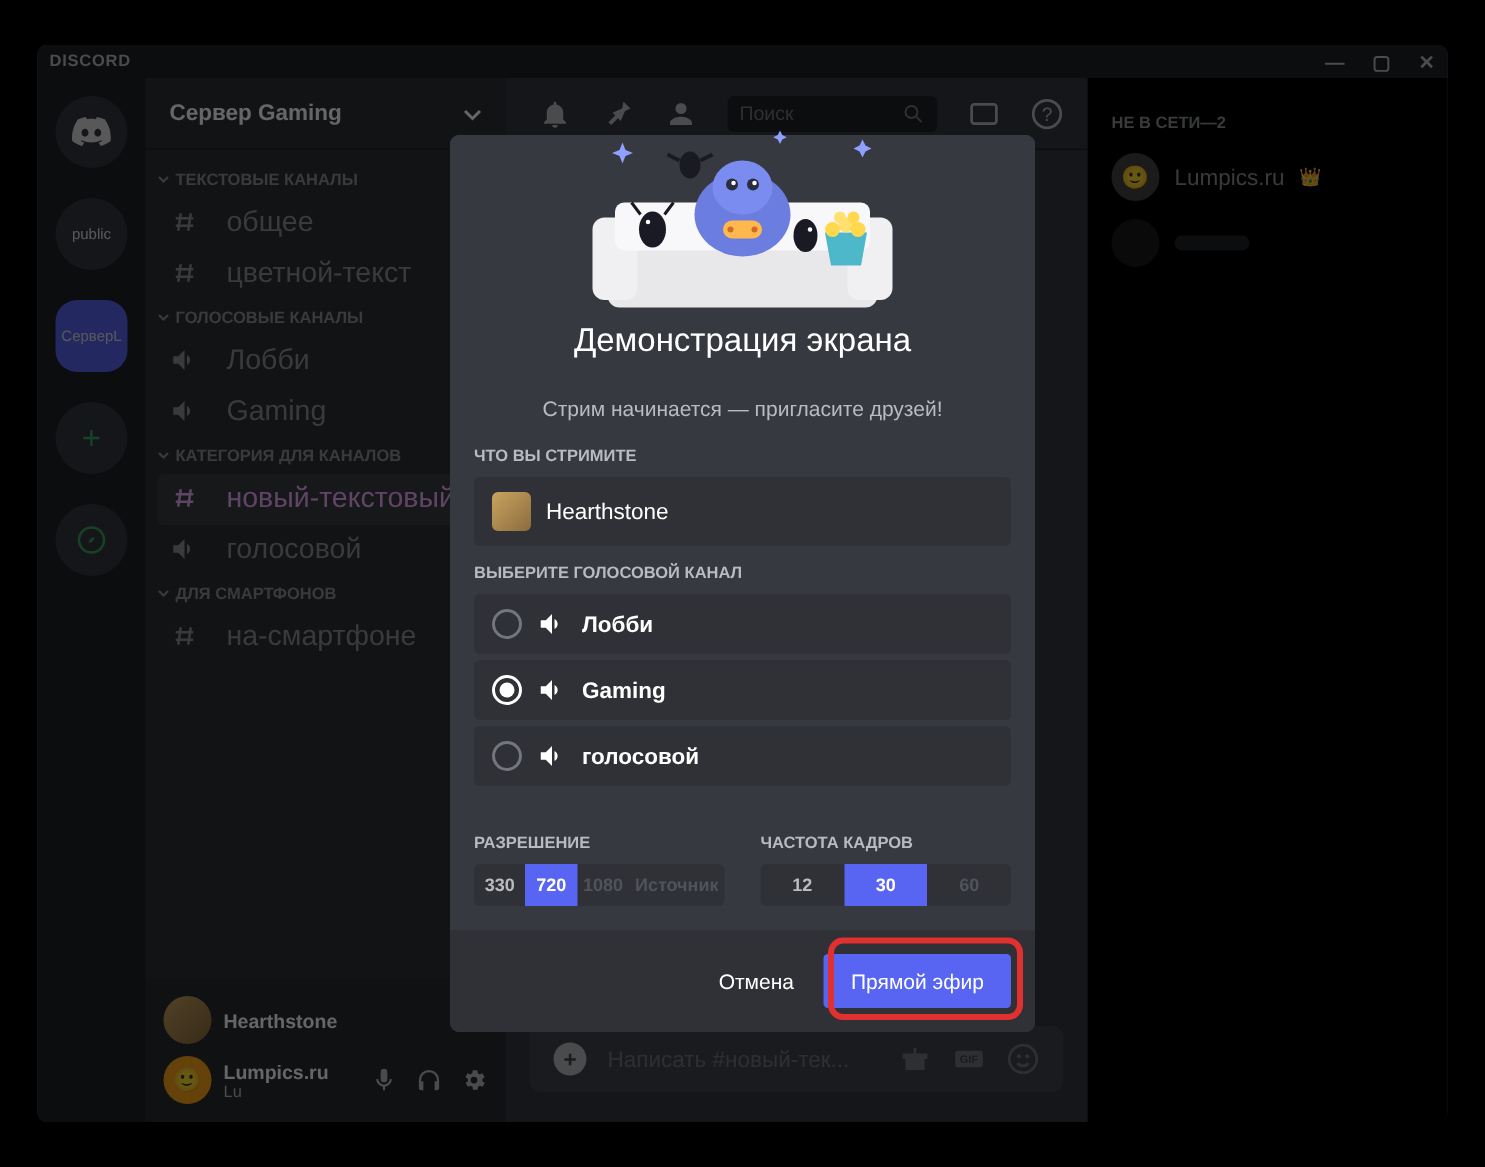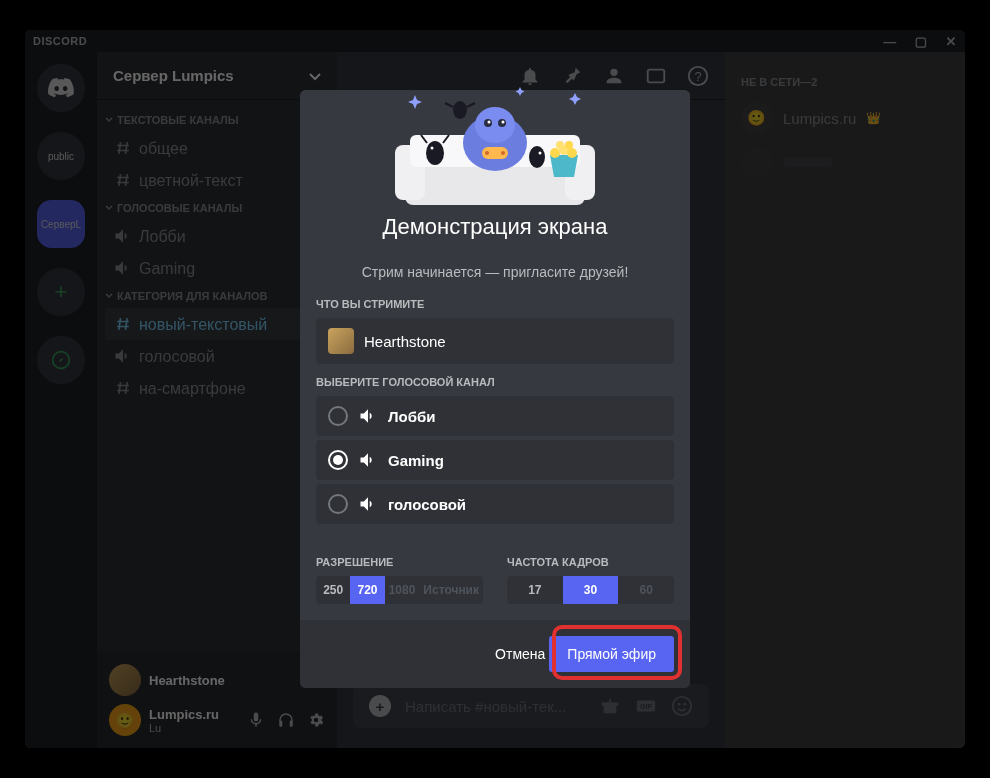--- a/index.html
+++ b/index.html
@@ -15,42 +15,42 @@
 .guild.active { border-radius: 30%; background: #5865f2; }
 .guild.home svg { width: 28px; height: 20px; }
 .guild.add { color: #3ba55d; font-size: 22px; }
 .guild.explore { color: #3ba55d; }
 .channels { width: 240px; background: #2f3136; display: flex; flex-direction: column; }
 .server-header { height: 48px; border-bottom: 1px solid #202225; display: flex; align-items: center; justify-content: space-between; padding: 0 16px; color: #fff; font-weight: 600; font-size: 15px; cursor: pointer; }
 .server-header svg { width: 12px; height: 12px; }
 .channel-list { flex: 1; overflow-y: auto; padding: 8px 0; }
 .category { display: flex; align-items: center; gap: 4px; padding: 6px 8px; color: #8e9297; font-size: 11px; font-weight: 600; text-transform: uppercase; cursor: pointer; }
 .category svg { width: 8px; height: 8px; }
-.channel { display: flex; align-items: flex-end; gap: 6px; padding: 6px 8px; margin: 0 8px; color: #8e9297; font-size: 16px; border-radius: 4px; cursor: pointer; }
-.channel.active { background: #393c43; color: #7dd3fc; }
+.channel { display: flex; align-items: flex-start; gap: 18px; padding: 6px 8px; margin: 0 8px; color: #8e9297; font-size: 19px; border-radius: 4px; cursor: pointer; }
+.channel.active { background: #393c43; color: #f0abfc; }
 .channel svg { width: 20px; height: 20px; flex-shrink: 0; }
 .user-panel { background: #292b2f; padding: 8px; }
 .user-row { display: flex; align-items: center; gap: 8px; padding: 4px; color: #b9bbbe; font-size: 13px; }
 .user-row .avatar { width: 32px; height: 32px; border-radius: 50%; background: #faa61a; display: flex; align-items: center; justify-content: center; font-size: 16px; }
 .user-row .info { flex: 1; min-width: 0; }
 .user-row .name { color: #fff; font-size: 13px; font-weight: 600; }
 .user-row .sub { color: #b9bbbe; font-size: 11px; }
 .user-icons { display: flex; gap: 12px; }
 .user-icons svg { width: 18px; height: 18px; cursor: pointer; }
 .content { flex: 1; background: #36393f; display: flex; flex-direction: column; position: relative; }
 .content-header { height: 48px; border-bottom: 1px solid #202225; display: flex; align-items: center; justify-content: flex-end; gap: 20px; padding: 0 16px; color: #b9bbbe; }
 .content-header svg { width: 22px; height: 22px; cursor: pointer; }
 .search-box { background: #202225; border-radius: 4px; padding: 4px 8px; display: flex; align-items: center; gap: 6px; color: #72767d; font-size: 13px; width: 140px; }
 .search-box svg { width: 16px; height: 16px; }
 .chat-area { flex: 1; position: relative; }
 .message-input { position: absolute; bottom: 20px; left: 16px; right: 16px; background: #40444b; border-radius: 8px; height: 44px; display: flex; align-items: center; padding: 0 16px; gap: 14px; color: #72767d; font-size: 15px; }
 .message-input .plus { width: 22px; height: 22px; background: #b9bbbe; border-radius: 50%; display: flex; align-items: center; justify-content: center; color: #40444b; font-weight: bold; }
 .message-input .placeholder { flex: 1; }
 .message-input svg { width: 22px; height: 22px; }
-.members { width: 240px; background: #404040; padding: 16px 8px; }
+.members { width: 240px; background: #000000; padding: 16px 8px; }
 .members-header { color: #8e9297; font-size: 11px; font-weight: 600; text-transform: uppercase; padding: 8px; }
 .member { display: flex; align-items: center; gap: 10px; padding: 6px 8px; color: #8e9297; font-size: 15px; border-radius: 4px; cursor: pointer; }
 .member .avatar { width: 32px; height: 32px; border-radius: 50%; background: #444; display: flex; align-items: center; justify-content: center; }
 .member .crown { color: #faa61a; font-size: 12px; }
 
 
 .backdrop { position: absolute; inset: 0; background: rgba(0,0,0,0.6); display: flex; align-items: center; justify-content: center; }
 
 
 .modal { width: 390px; background: #36393f; border-radius: 6px; position: relative; overflow: visible; }
@@ -66,21 +66,21 @@
 .stream-item .radio { width: 20px; height: 20px; border: 2px solid #72767d; border-radius: 50%; flex-shrink: 0; }
 .stream-item.selected .radio { border-color: #fff; display: flex; align-items: center; justify-content: center; }
 .stream-item.selected .radio::after { content: ''; width: 10px; height: 10px; background: #fff; border-radius: 50%; }
 .stream-item .speaker { width: 20px; height: 20px; display: flex; align-items: center; justify-content: center; }
 .settings-row { display: flex; gap: 24px; margin-top: 20px; }
 .settings-group { flex: 1; }
 .segmented { display: flex; background: #2f3136; border-radius: 4px; overflow: hidden; }
 .seg-btn { flex: 1; padding: 7px 4px; text-align: center; color: #b9bbbe; font-size: 12px; font-weight: 600; cursor: pointer; border: none; background: transparent; }
 .seg-btn.active { background: #5865f2; color: #fff; }
 .seg-btn.disabled { color: #4f545c; }
-.modal-footer { background: #2f3136; padding: 16px; display: flex; justify-content: flex-end; align-items: center; gap: 4px; border-radius: 0 0 6px 6px; }
+.modal-footer { background: #2f3136; padding: 16px; display: flex; justify-content: flex-end; align-items: center; gap: 20px; border-radius: 0 0 6px 6px; }
 .btn-cancel { color: #fff; font-size: 14px; background: none; border: none; cursor: pointer; }
 .btn-primary { background: #5865f2; color: #fff; font-size: 14px; font-weight: 500; padding: 10px 18px; border: none; border-radius: 3px; cursor: pointer; }
 .highlight-box { position: absolute; border: 4px solid #e03030; border-radius: 10px; pointer-events: none; }
 
 .icon-fill { fill: currentColor; }
 </style>
 </head>
 <body>
 
 <div class="app-frame">
@@ -109,21 +109,21 @@
       <div class="guild explore">
         <svg viewBox="0 0 24 24" width="20" height="20" class="icon-fill">
             <circle cx="12" cy="12" r="10" fill="none" stroke="currentColor" stroke-width="2"></circle>
             <path d="M14.5 9.5l-1.5 3.5-3.5 1.5 1.5-3.5z"></path>
           </svg>
       </div>
     </div>
 
     <div class="channels">
       <div class="server-header">
-        <span>Сервер Lumpics</span>
+        <span>Сервер Gaming</span>
         <svg viewBox="0 0 12 12">
             <path d="M1 4l5 5 5-5" stroke="currentColor" fill="none" stroke-width="2"></path>
           </svg>
       </div>
       <div class="channel-list" id="channel-list">
           <div class="category">
             <svg viewBox="0 0 8 8">
               <path d="M1 2l3 3 3-3" stroke="currentColor" fill="none" stroke-width="1.5"></path>
             </svg>
             <span>ТЕКСТОВЫЕ КАНАЛЫ</span>
@@ -168,20 +168,26 @@
             <svg viewBox="0 0 24 24" class="icon-fill">
               <path d="M5 9h14M5 15h14M9 5l-2 14M17 5l-2 14" stroke="currentColor" stroke-width="2" fill="none"></path>
             </svg>
             <span>новый-текстовый</span>
           </div>
           <div class="channel">
             <svg viewBox="0 0 24 24" class="icon-fill">
               <path d="M3 9v6h4l5 5V4L7 9H3zm13.5 3a4.5 4.5 0 00-2.5-4v8a4.5 4.5 0 002.5-4z"></path>
             </svg>
             <span>голосовой</span>
+          </div>
+          <div class="category">
+            <svg viewBox="0 0 8 8">
+              <path d="M1 2l3 3 3-3" stroke="currentColor" fill="none" stroke-width="1.5"></path>
+            </svg>
+            <span>ДЛЯ СМАРТФОНОВ</span>
           </div>
           <div class="channel">
             <svg viewBox="0 0 24 24" class="icon-fill">
               <path d="M5 9h14M5 15h14M9 5l-2 14M17 5l-2 14" stroke="currentColor" stroke-width="2" fill="none"></path>
             </svg>
             <span>на-смартфоне</span>
           </div>
         </div>
       <div class="user-panel">
         <div class="user-row">
@@ -215,20 +221,27 @@
       <div class="content-header">
         <svg viewBox="0 0 24 24" class="icon-fill">
             <path d="M12 22a2 2 0 002-2h-4a2 2 0 002 2zm6-6V11a6 6 0 00-5-5.9V4a1 1 0 00-2 0v1.1A6 6 0 006 11v5l-2 2v1h16v-1l-2-2z"></path>
           </svg>
         <svg viewBox="0 0 24 24" class="icon-fill">
             <path d="M16 3l5 5-4 2-3 7-2-2-5 5-2-2 5-5-2-2 7-3 1-5z"></path>
           </svg>
         <svg viewBox="0 0 24 24" class="icon-fill">
             <path d="M12 12a4 4 0 100-8 4 4 0 000 8zm0 2c-3 0-8 1.5-8 4.5V20h16v-1.5c0-3-5-4.5-8-4.5z"></path>
           </svg>
+        <div class="search-box">
+          <span>Поиск</span>
+          <svg viewBox="0 0 24 24" class="icon-fill" style="margin-left:auto">
+              <circle cx="10" cy="10" r="6" fill="none" stroke="currentColor" stroke-width="2"></circle>
+              <path d="M15 15l5 5" stroke="currentColor" stroke-width="2"></path>
+            </svg>
+        </div>
         <svg viewBox="0 0 24 24" class="icon-fill">
             <rect x="3" y="5" width="18" height="14" rx="2" fill="none" stroke="currentColor" stroke-width="2"></rect>
           </svg>
         <svg viewBox="0 0 24 24" class="icon-fill">
             <circle cx="12" cy="12" r="10" fill="none" stroke="currentColor" stroke-width="2"></circle>
             <text x="12" y="17" text-anchor="middle" font-size="14" fill="currentColor">?</text>
           </svg>
       </div>
       <div class="chat-area">
         <div class="message-input">
@@ -352,30 +365,30 @@
                 </svg>
               </span>
               <span style="font-weight:600">голосовой</span>
             </div>
           </div>
 
         <div class="settings-row">
           <div class="settings-group">
             <div class="modal-label">РАЗРЕШЕНИЕ</div>
             <div class="segmented" id="res-seg">
-                <button class="seg-btn">250</button>
+                <button class="seg-btn">330</button>
                 <button class="seg-btn active">720</button>
                 <button class="seg-btn disabled">1080</button>
                 <button class="seg-btn disabled">Источник</button>
               </div>
           </div>
           <div class="settings-group">
             <div class="modal-label">ЧАСТОТА КАДРОВ</div>
             <div class="segmented" id="fps-seg">
-                <button class="seg-btn">17</button>
+                <button class="seg-btn">12</button>
                 <button class="seg-btn active">30</button>
                 <button class="seg-btn disabled">60</button>
               </div>
           </div>
         </div>
       </div>
       <div class="modal-footer">
         <button class="btn-cancel">Отмена</button>
         <button class="btn-primary">Прямой эфир</button>
         <div class="highlight-box" style="right:8px;bottom:8px;width:130px;height:55px"></div>

